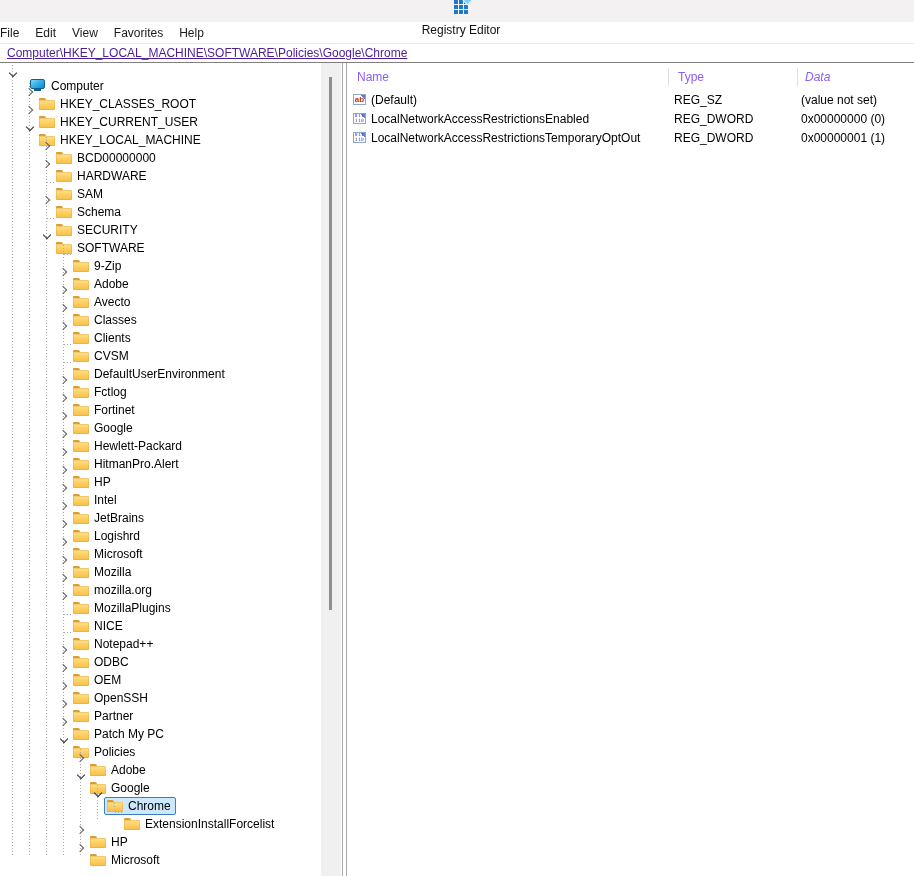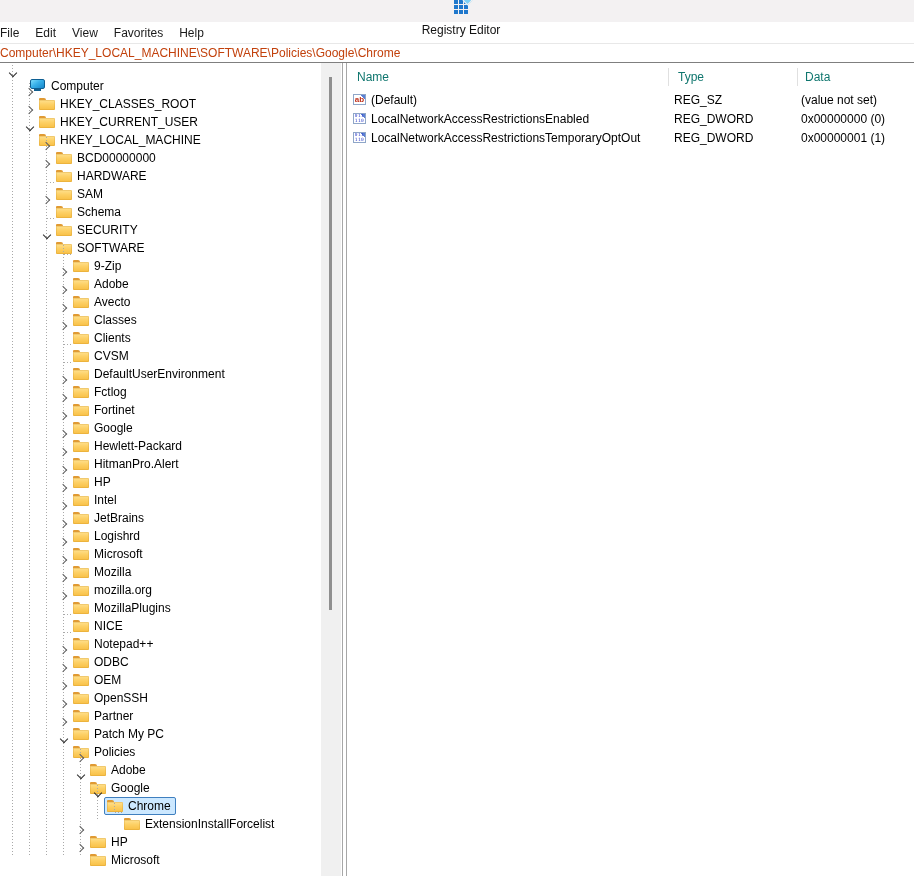--- a/index.html
+++ b/index.html
@@ -23,22 +23,22 @@
     background:#7ed0f5; border:1px solid #f3f1f2; transform:rotate(45deg);
   }
   .title-text { font-size:12px; color:#111; }
   
   .menubar { height:21px; background:#fff; display:flex; align-items:center; border-bottom:1px solid #e8e8e8; }
   .menu-item { padding:0 8px; color:#1a1a1a; cursor:default; }
   .menu-item:first-child { padding-left:0; }
   
   .addressbar { height:18px; background:#fff; display:flex; align-items:center; }
   .addressbar input {
-    width:100%; height:16px; border:none; outline:none; 
-    font-family:inherit; font-size:12px; color:#c2410c; background:transparent;
+    width:100%; height:16px; border:none; outline:none; padding-left:7px;
+    font-family:inherit; font-size:12px; color:#4c1d95; background:transparent;text-decoration:underline;
   }
   
   .main { display:flex; height:813px; border-top:1px solid #7f7f7f; position:relative; }
   .tree-panel { width:342px; border-right:1px solid #a7a7a7; position:relative; overflow:hidden; background:#fff; }
   .splitter { width:3px; background:#fff; }
   .list-panel { flex:1; border-left:1px solid #a7a7a7; background:#fff; overflow:hidden; }
   
   .tree { padding-top:2px; }
   .trow { height:18px; display:flex; align-items:center; padding-left:4px; white-space:nowrap; }
   .tcell { flex:0 0 17px; width:17px; height:18px; position:relative; }
@@ -66,24 +66,24 @@
   .icon-computer { width:16px; height:13px; position:relative; flex:none; margin-left:8px; }
   .icon-computer::before { content:''; position:absolute; left:0; top:0; width:15px; height:10px; box-sizing:border-box;
     border:1px solid #0e5f93; border-radius:2px;
     background:linear-gradient(145deg,#7ddcfb 0%,#38b1ea 45%,#1787c9 100%); }
   .icon-computer::after { content:''; position:absolute; left:4px; top:10px; width:7px; height:2px; background:#135f8e; box-shadow:-2px 2px 0 -1px #9cc4dd, 9px 2px 0 -1px #9cc4dd; }
   
   .vscroll { position:absolute; top:0; right:1px; width:20px; height:100%; background:#f0f0f0; }
   .vthumb { position:absolute; left:8px; top:14px; width:3px; height:533px; background:#8f8f8f; }
   
   .lheader { height:27px; display:flex; align-items:center; }
-  .hc { position:relative; height:27px; display:flex; align-items:center; color:#0f766e; }
+  .hc { position:relative; height:27px; display:flex; align-items:center; color:#8b5cf6; }
   .hc.name { flex:0 0 312px; padding-left:10px; }
   .hc.type { flex:0 0 120px; padding-left:9px; }
-  .hc.data { flex:1; padding-left:7px; }
+  .hc.data { flex:1; padding-left:7px;font-style:italic; }
   .hc.name::after, .hc.type::after { content:''; position:absolute; right:0; top:5px; height:18px; width:1px; background:#e0e0e0; }
   .lrow { height:19px; display:flex; align-items:center; color:#000; }
   .lc.name { flex:0 0 312px; display:flex; align-items:center; padding-left:6px; gap:5px; overflow:hidden; }
   .lc.type { flex:0 0 120px; padding-left:9px; }
   .lc.data { flex:1; padding-left:7px; }
   .icon-sz, .icon-dword {
     width:13px; height:11px; flex:none; box-sizing:border-box;
     border:1px solid #8fa6c8; position:relative; overflow:hidden;
     background:linear-gradient(225deg,#5b7fd4 0 3px,#fff 3px);
     display:flex; flex-direction:column; align-items:center; justify-content:center;

